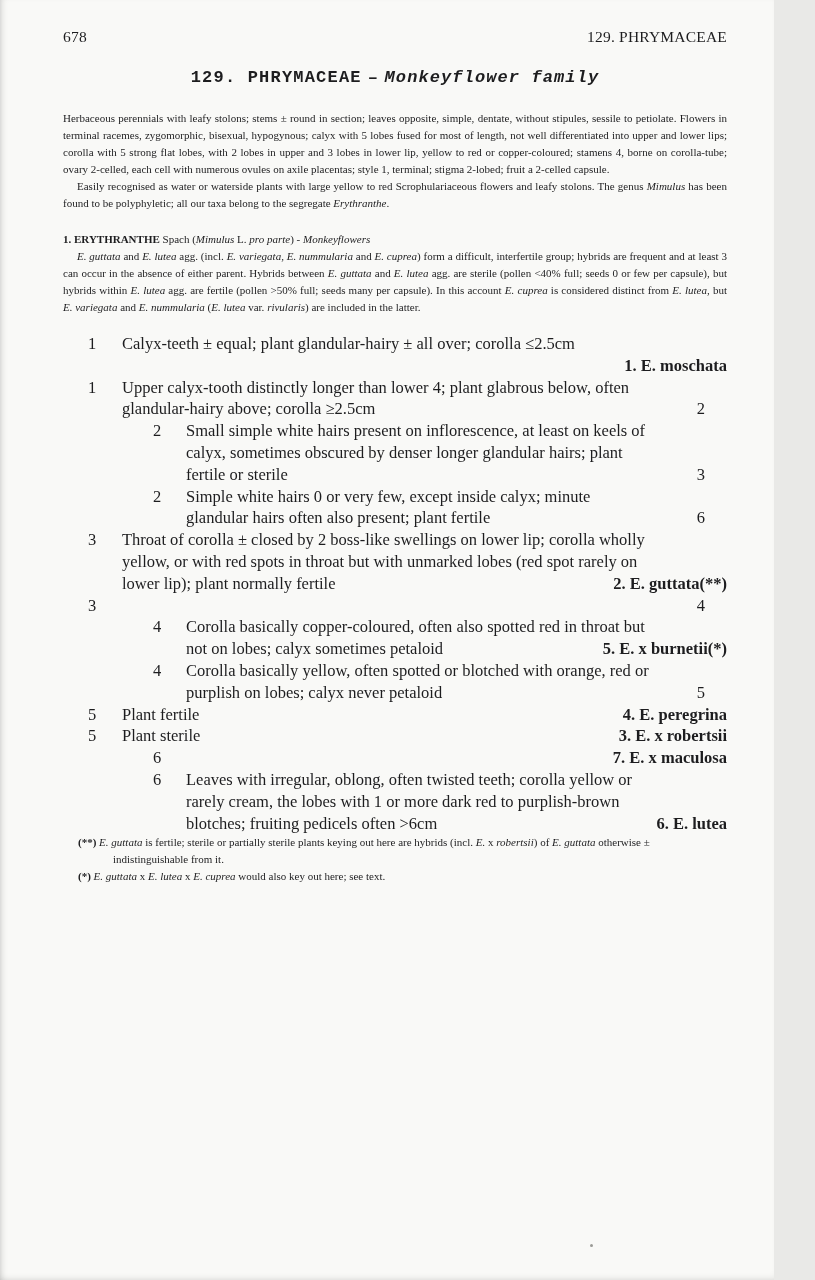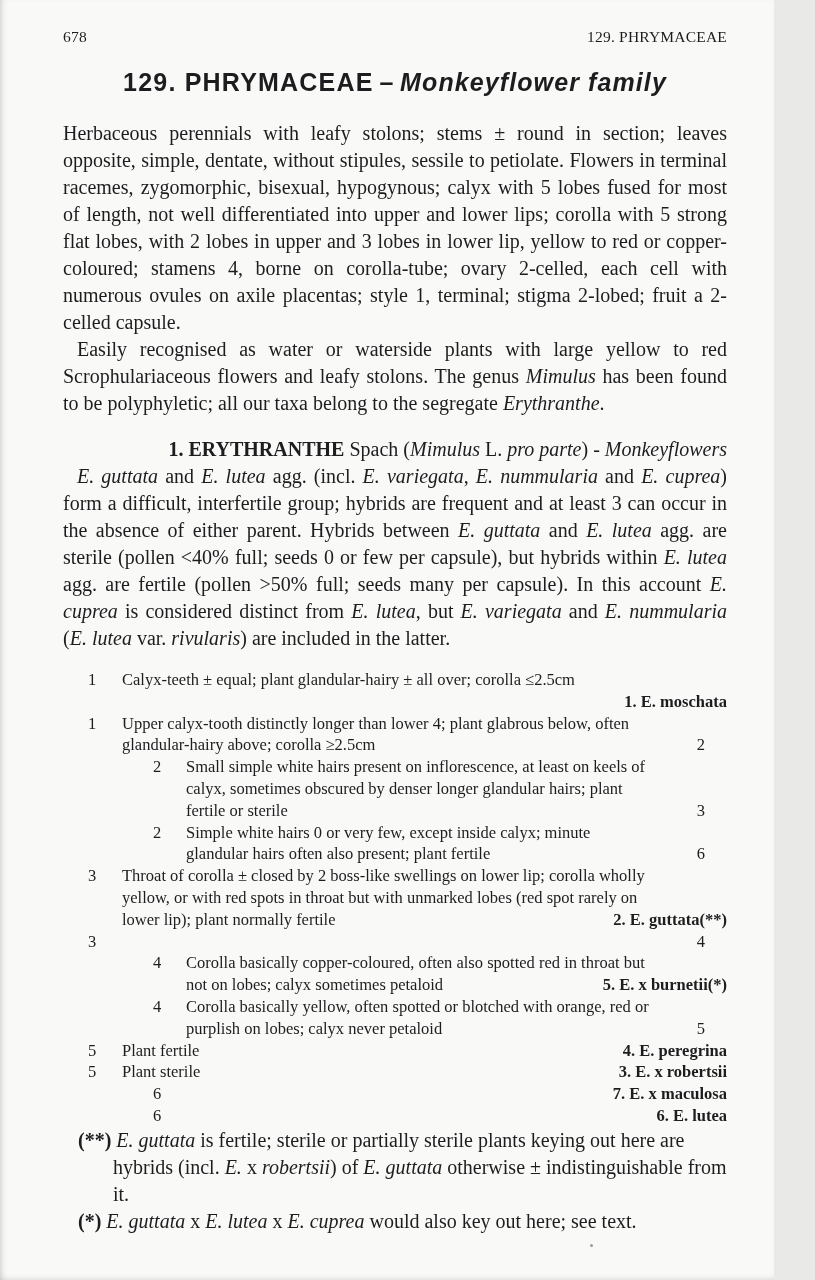--- a/index.html
+++ b/index.html
@@ -21,39 +21,39 @@
   }
   
   .running-head{
     display:flex;justify-content:space-between;align-items:baseline;
     font-size:15.5px;letter-spacing:.2px;
   }
   
   .title{
     margin:22px 0 0 0;
     text-align:center;
-    font-family:Liberation Sans, sans-serif;
+    font-family:Liberation Mono, monospace;
     font-weight:bold;
-    font-size:25px;
+    font-size:17px;
     letter-spacing:.6px;
     white-space:nowrap;
   }
   .title .fam{letter-spacing:1.2px;}
   .title .dash{padding:0 6px;}
   .title .common{font-style:italic;letter-spacing:1.1px;}
   
   .para{
     margin:0;
-    font-size:20px;
-    line-height:27px;
+    font-size:11px;
+    line-height:17px;
   }
   .justify{text-align:justify;}
   .indent{text-indent:14px;}
   .first-para{margin-top:23px;}
-  .genus-heading{margin-top:19px;text-align:right;}
+  .genus-heading{margin-top:19px;}
   .seg-i{font-style:italic;}
   .seg-b{font-weight:bold;}
   
   .key{margin-top:17px;}
   .key-entry{
     position:relative;
     font-size:16.5px;line-height:21.8px;
     padding-right:72px;
     overflow:hidden; 
   }
@@ -161,20 +161,21 @@
     <span class="key-result bold">3. E. x robertsii</span>
   </div>
 
   <div class="key-entry level2">
     <span class="key-num">6</span>
     <span class="key-result bold">7. E. x maculosa</span>
   </div>
 
   <div class="key-entry level2">
     <span class="key-num">6</span>
+    <span class="key-text"><span>Leaves with irregular, oblong, often twisted teeth; corolla yellow or rarely cream, the lobes with 1 or more dark red to purplish-brown blotches; fruiting pedicels often &gt;6cm</span></span>
     <span class="key-result bold">6. E. lutea</span>
   </div>
 </div>
 
     <div class="footnotes">
   <p class="para footnote"><span class="seg-b">(**) </span><span class="seg-i">E. guttata</span><span> is fertile; sterile or partially sterile plants keying out here are hybrids (incl. </span><span class="seg-i">E.</span><span> x </span><span class="seg-i">robertsii</span><span>) of </span><span class="seg-i">E. guttata</span><span> otherwise ± indistinguishable from it.</span></p>
 
   <p class="para footnote"><span class="seg-b">(*) </span><span class="seg-i">E. guttata</span><span> x </span><span class="seg-i">E. lutea</span><span> x </span><span class="seg-i">E. cuprea</span><span> would also key out here; see text.</span></p>
 </div>
 

